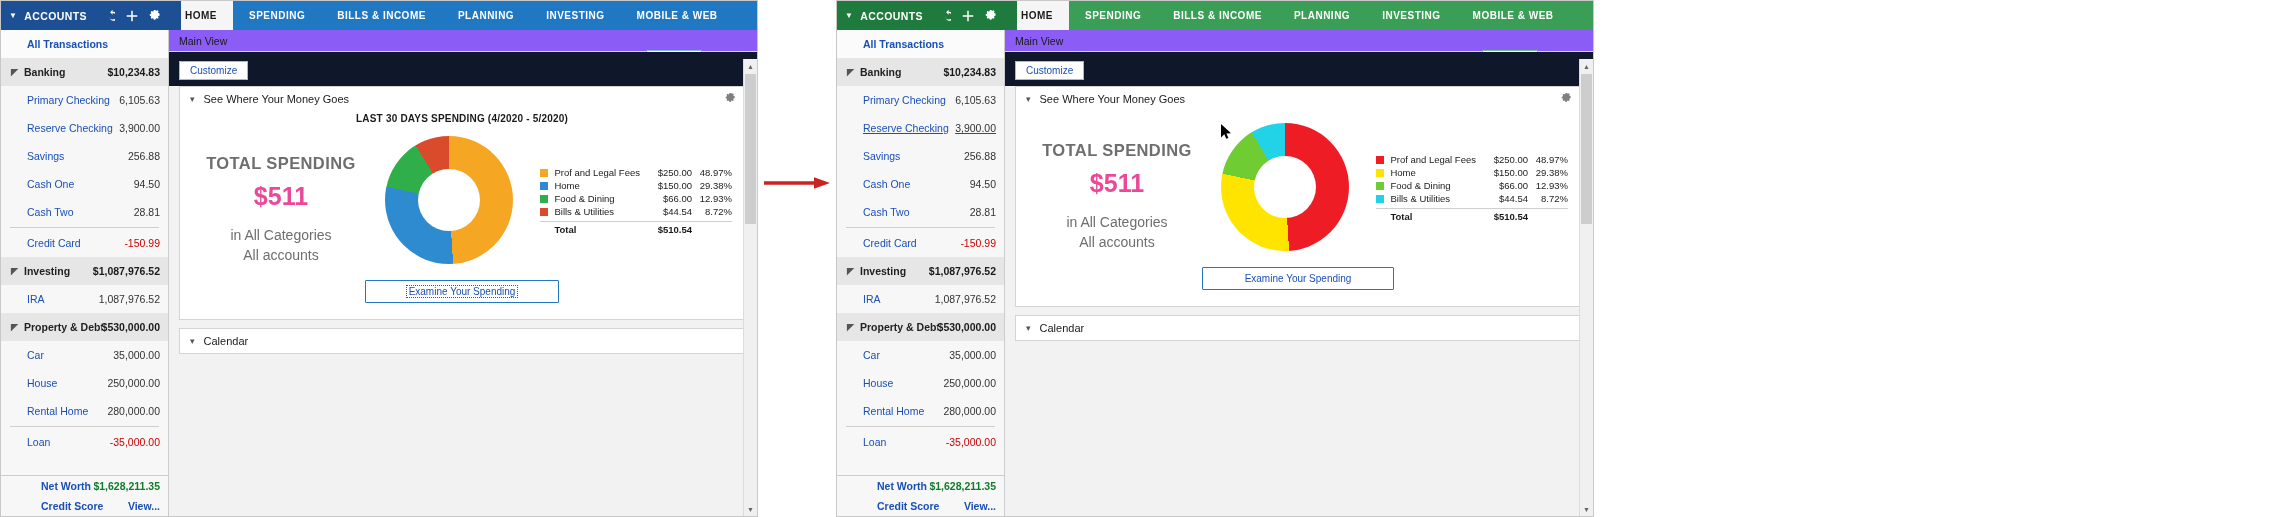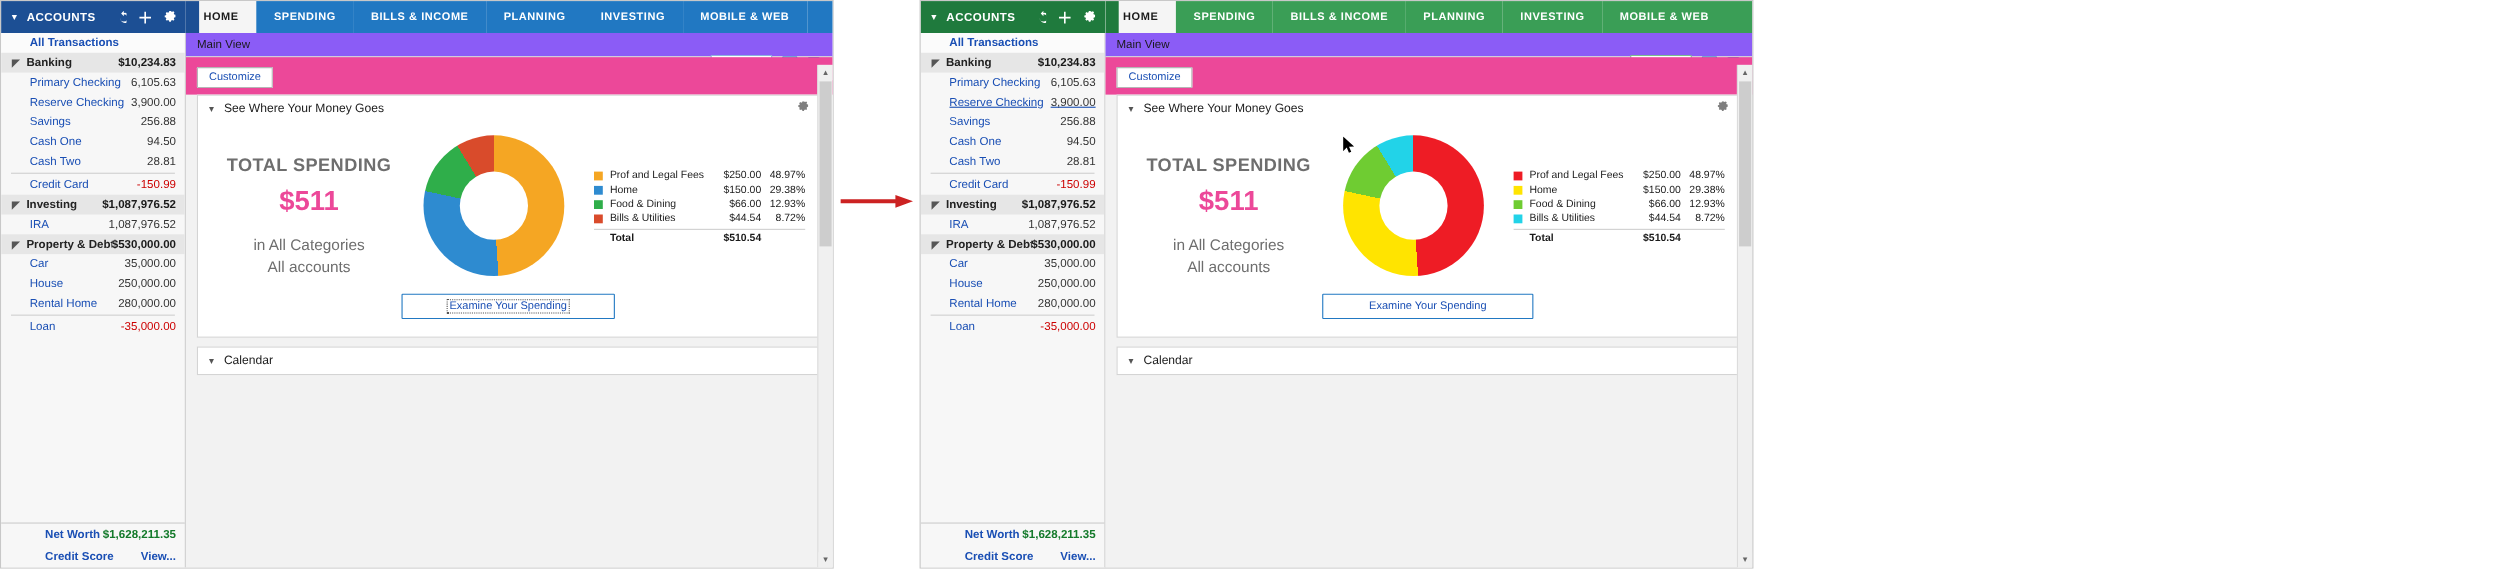--- a/index.html
+++ b/index.html
@@ -65,21 +65,21 @@
   .body { flex: 1; display: flex; min-height: 0; }
 
   
   .sidebar {
     width: 168px; flex: 0 0 168px; background: #f7f7f7;
     border-right: 1px solid #cccccc; display: flex; flex-direction: column;
     font-size: 10.5px;
   }
   .sb-scroll { flex: 1; overflow: hidden; }
   .sb-row {
-    display: flex; align-items: center; height: 18px;
+    display: flex; align-items: center; height: 28px;
     padding: 0 8px 0 10px;
   }
   .sb-row .nm { flex: 1; white-space: nowrap; overflow: hidden; }
   .sb-row .amt { text-align: right; white-space: nowrap; }
   .sb-all {
     justify-content: flex-start; padding-left: 26px;
     color: #1a4fb4; font-weight: bold; background: #fbfbfb;
   }
   .sb-group {
     background: #e6e6e6; font-weight: bold; color: #222;
@@ -104,21 +104,21 @@
     background: #8b5cf6; padding: 0 6px 0 10px; border-bottom: 1px solid #d9d9d9;
   }
   .mainview-bar .mv { font-size: 10.5px; color: #1a1a1a; }
   .mv-right { display: flex; align-items: center; gap: 9px; margin-top: 35px; }
   .addview {
     border: 1px solid #8ab4dd; background: #ffffff; color: #1a4fb4;
     font-size: 9.5px; padding: 2px 7px; border-radius: 1px;
   }
   .app.right .addview { border-color: #7bbf8e; }
 
-  .customize-wrap { padding: 8px 0 8px 10px; background: #ec4899; }
+  .customize-wrap { padding: 8px 0 8px 10px; background: #0f172a; }
   .customize {
     border: 1px solid #b5b5b5; background: #ffffff; color: #1a4fb4;
     font-size: 10px; padding: 3px 10px; border-radius: 1px;
   }
 
   .cards { flex: 1; padding: 0 12px 0 10px; overflow: hidden; position: relative; }
   .card {
     background: #ffffff; border: 1px solid #d4d4d4; margin-bottom: 8px;
     position: relative;
   }
@@ -336,20 +336,21 @@
             <div class="card-head">
               <span class="chev">▾</span>
               <span class="ht">See Where Your Money Goes</span>
               <span class="gear-sm">
                 <svg width="11" height="11" viewBox="0 0 16 16">
                     <path d="M8 5.4A2.6 2.6 0 105.4 8 2.6 2.6 0 008 5.4zm6-.9l-1.5-.4a5 5 0 00-.5-1.2l.8-1.3-1.4-1.4-1.3.8a5 5 0 00-1.2-.5L8.5 0h-2l-.4 1.5a5 5 0 00-1.2.5L3.6 1.2 2.2 2.6l.8 1.3a5 5 0 00-.5 1.2L1 5.5v2l1.5.4a5 5 0 00.5 1.2l-.8 1.3 1.4 1.4 1.3-.8a5 5 0 001.2.5l.4 1.5h2l.4-1.5a5 5 0 001.2-.5l1.3.8 1.4-1.4-.8-1.3a5 5 0 00.5-1.2L14 7.5z" fill="#555"></path>
                   </svg>
               </span>
             </div>
 
+            <div class="chart-title">LAST 30 DAYS SPENDING (4/2020 - 5/2020)</div>
 
             <div class="chart-row">
               <div class="tot-block">
                 <div class="tot-label">TOTAL SPENDING</div>
                 <div class="tot-value">$511</div>
                 <div class="tot-sub">
                   <div>in All Categories</div>
                   <div>All accounts</div>
                 </div>
               </div>

